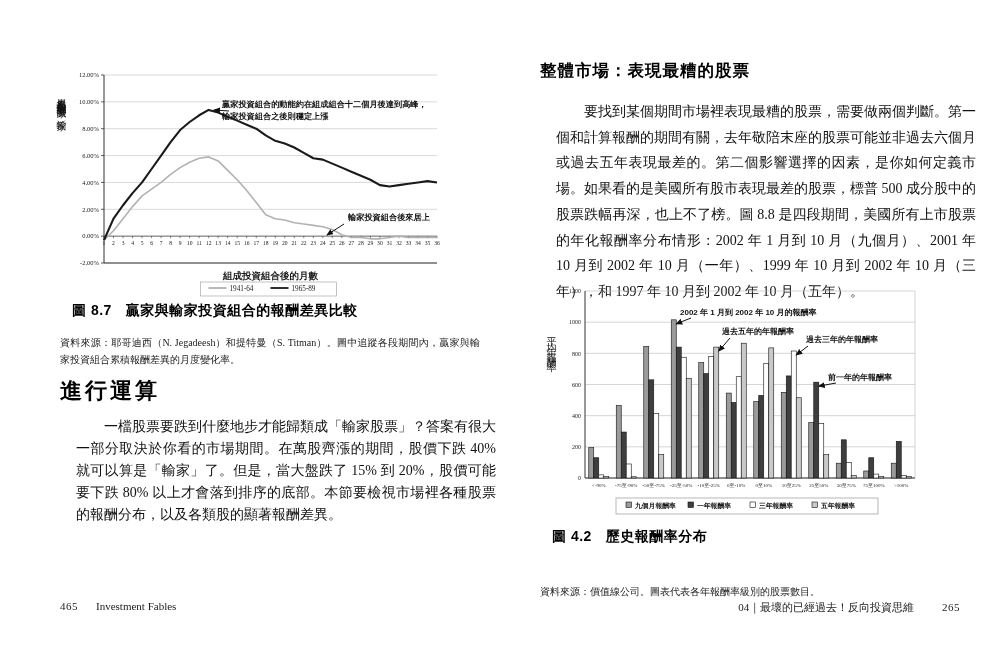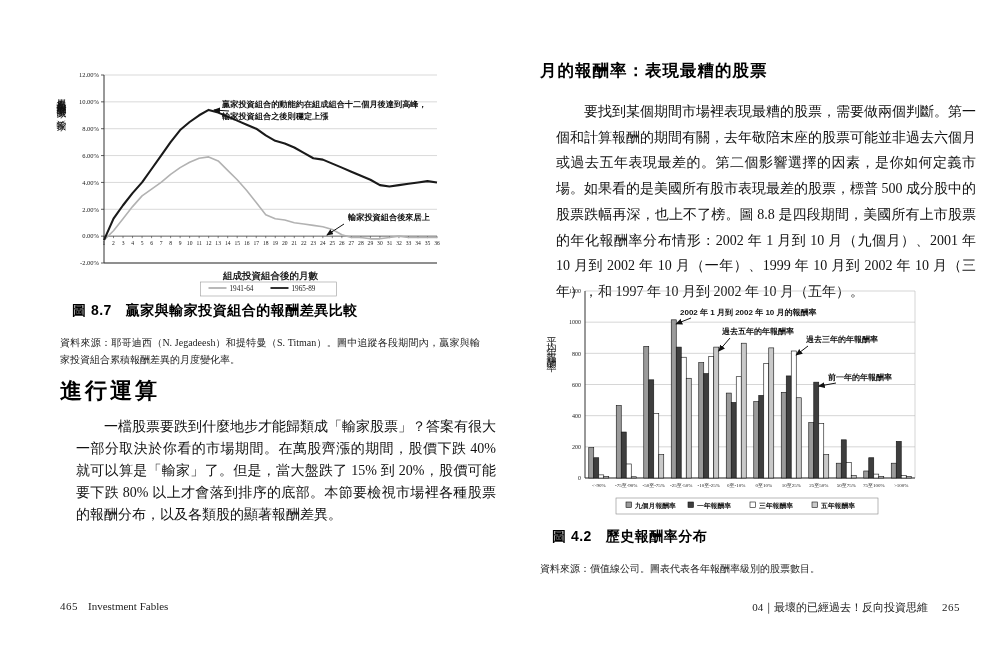--- a/index.html
+++ b/index.html
@@ -44,23 +44,23 @@
   .body-para{
     position:absolute;left:16px;width:420px;margin:0;
     font-size:14px;text-align:justify;text-indent:2em;color:#111;
   }
   #para-left{line-height:22px;}
   #para-right{line-height:25.7px;}
   .footer{
     position:absolute;top:600px;width:420px;font-size:11px;color:#222;
   }
   .footer .pnum{letter-spacing:0.5px;}
-  #footer-left .ftitle{margin-left:10px;}
+  #footer-left .ftitle{margin-left:18px;}
   #footer-right{text-align:right;}
-  #footer-right .pnum{margin-left:14px;}
+  #footer-right .pnum{margin-left:28px;}
 </style>
 </head>
 <body>
 
 <div id="page-left" class="page">
 
   <div class="fig" style="top:63px;height:238px;">
     <svg id="fig87-svg" width="420" height="238" viewBox="0 0 420 238">
         <defs>
           <marker id="ar87" markerWidth="7" markerHeight="7" refX="6" refY="3" orient="auto" markerUnits="userSpaceOnUse">
@@ -192,21 +192,21 @@
 
   <p id="para-left" class="body-para" style="top:416px;">一檔股票要跌到什麼地步才能歸類成「輸家股票」？答案有很大一部分取決於你看的市場期間。在萬股齊漲的期間，股價下跌 40% 就可以算是「輸家」了。但是，當大盤跌了 15% 到 20%，股價可能要下跌 80% 以上才會落到排序的底部。本節要檢視市場裡各種股票的報酬分布，以及各類股的顯著報酬差異。</p>
 
   <div id="footer-left" class="footer">
     <span class="pnum">465</span><span class="ftitle">Investment Fables</span>
   </div>
 </div>
 
 <div id="page-right" class="page">
 
-  <h2 class="section-title-sans" style="top:60px;">月的報酬率：表現最糟的股票</h2>
+  <h2 class="section-title-sans" style="top:60px;">整體市場：表現最糟的股票</h2>
 
   <p id="para-right" class="body-para" style="top:99px;">要找到某個期間市場裡表現最糟的股票，需要做兩個判斷。第一個和計算報酬的期間有關，去年敬陪末座的股票可能並非過去六個月或過去五年表現最差的。第二個影響選擇的因素，是你如何定義市場。如果看的是美國所有股市表現最差的股票，標普 500 成分股中的股票跌幅再深，也上不了榜。圖 8.8 是四段期間，美國所有上市股票的年化報酬率分布情形：2002 年 1 月到 10 月（九個月）、2001 年 10 月到 2002 年 10 月（一年）、1999 年 10 月到 2002 年 10 月（三年），和 1997 年 10 月到 2002 年 10 月（五年）。</p>
 
   <div class="fig" style="top:283px;height:242px;">
     <svg id="fig88-svg" width="420" height="242" viewBox="0 0 420 242">
         <defs>
           <marker id="ar88" markerWidth="7" markerHeight="7" refX="6" refY="3" orient="auto" markerUnits="userSpaceOnUse">
             <path d="M0,0 L7,3 L0,6 Z" fill="#111"></path>
           </marker>
         </defs>
@@ -304,18 +304,18 @@
         <text x="219" y="224.5" font-size="6.8" font-family="&quot;Liberation Sans&quot;,sans-serif" font-weight="bold">三年報酬率</text>
         <rect x="272" y="219" width="5.5" height="5.5" fill="#c9c9c9" stroke="#111" stroke-width="0.6"></rect>
         <text x="281" y="224.5" font-size="6.8" font-family="&quot;Liberation Sans&quot;,sans-serif" font-weight="bold">五年報酬率</text>
       </svg>
     <div class="vlabel" style="left:6px;top:46px;letter-spacing:5px;">平均年報酬率</div>
   </div>
 
   <div class="fig-caption" style="top:528px;">
     <span class="cap-label">圖 4.2</span><span class="cap-title">歷史報酬率分布</span>
   </div>
-  <p class="fig-source" style="top:550px;">資料來源：價值線公司。圖表代表各年報酬率級別的股票數目。</p>
+  <p class="fig-source" style="top:573px;">資料來源：價值線公司。圖表代表各年報酬率級別的股票數目。</p>
 
   <div id="footer-right" class="footer">
     <span class="ftitle">04｜最壞的已經過去！反向投資思維</span><span class="pnum">265</span>
   </div>
 </div>
 
 </body></html>

